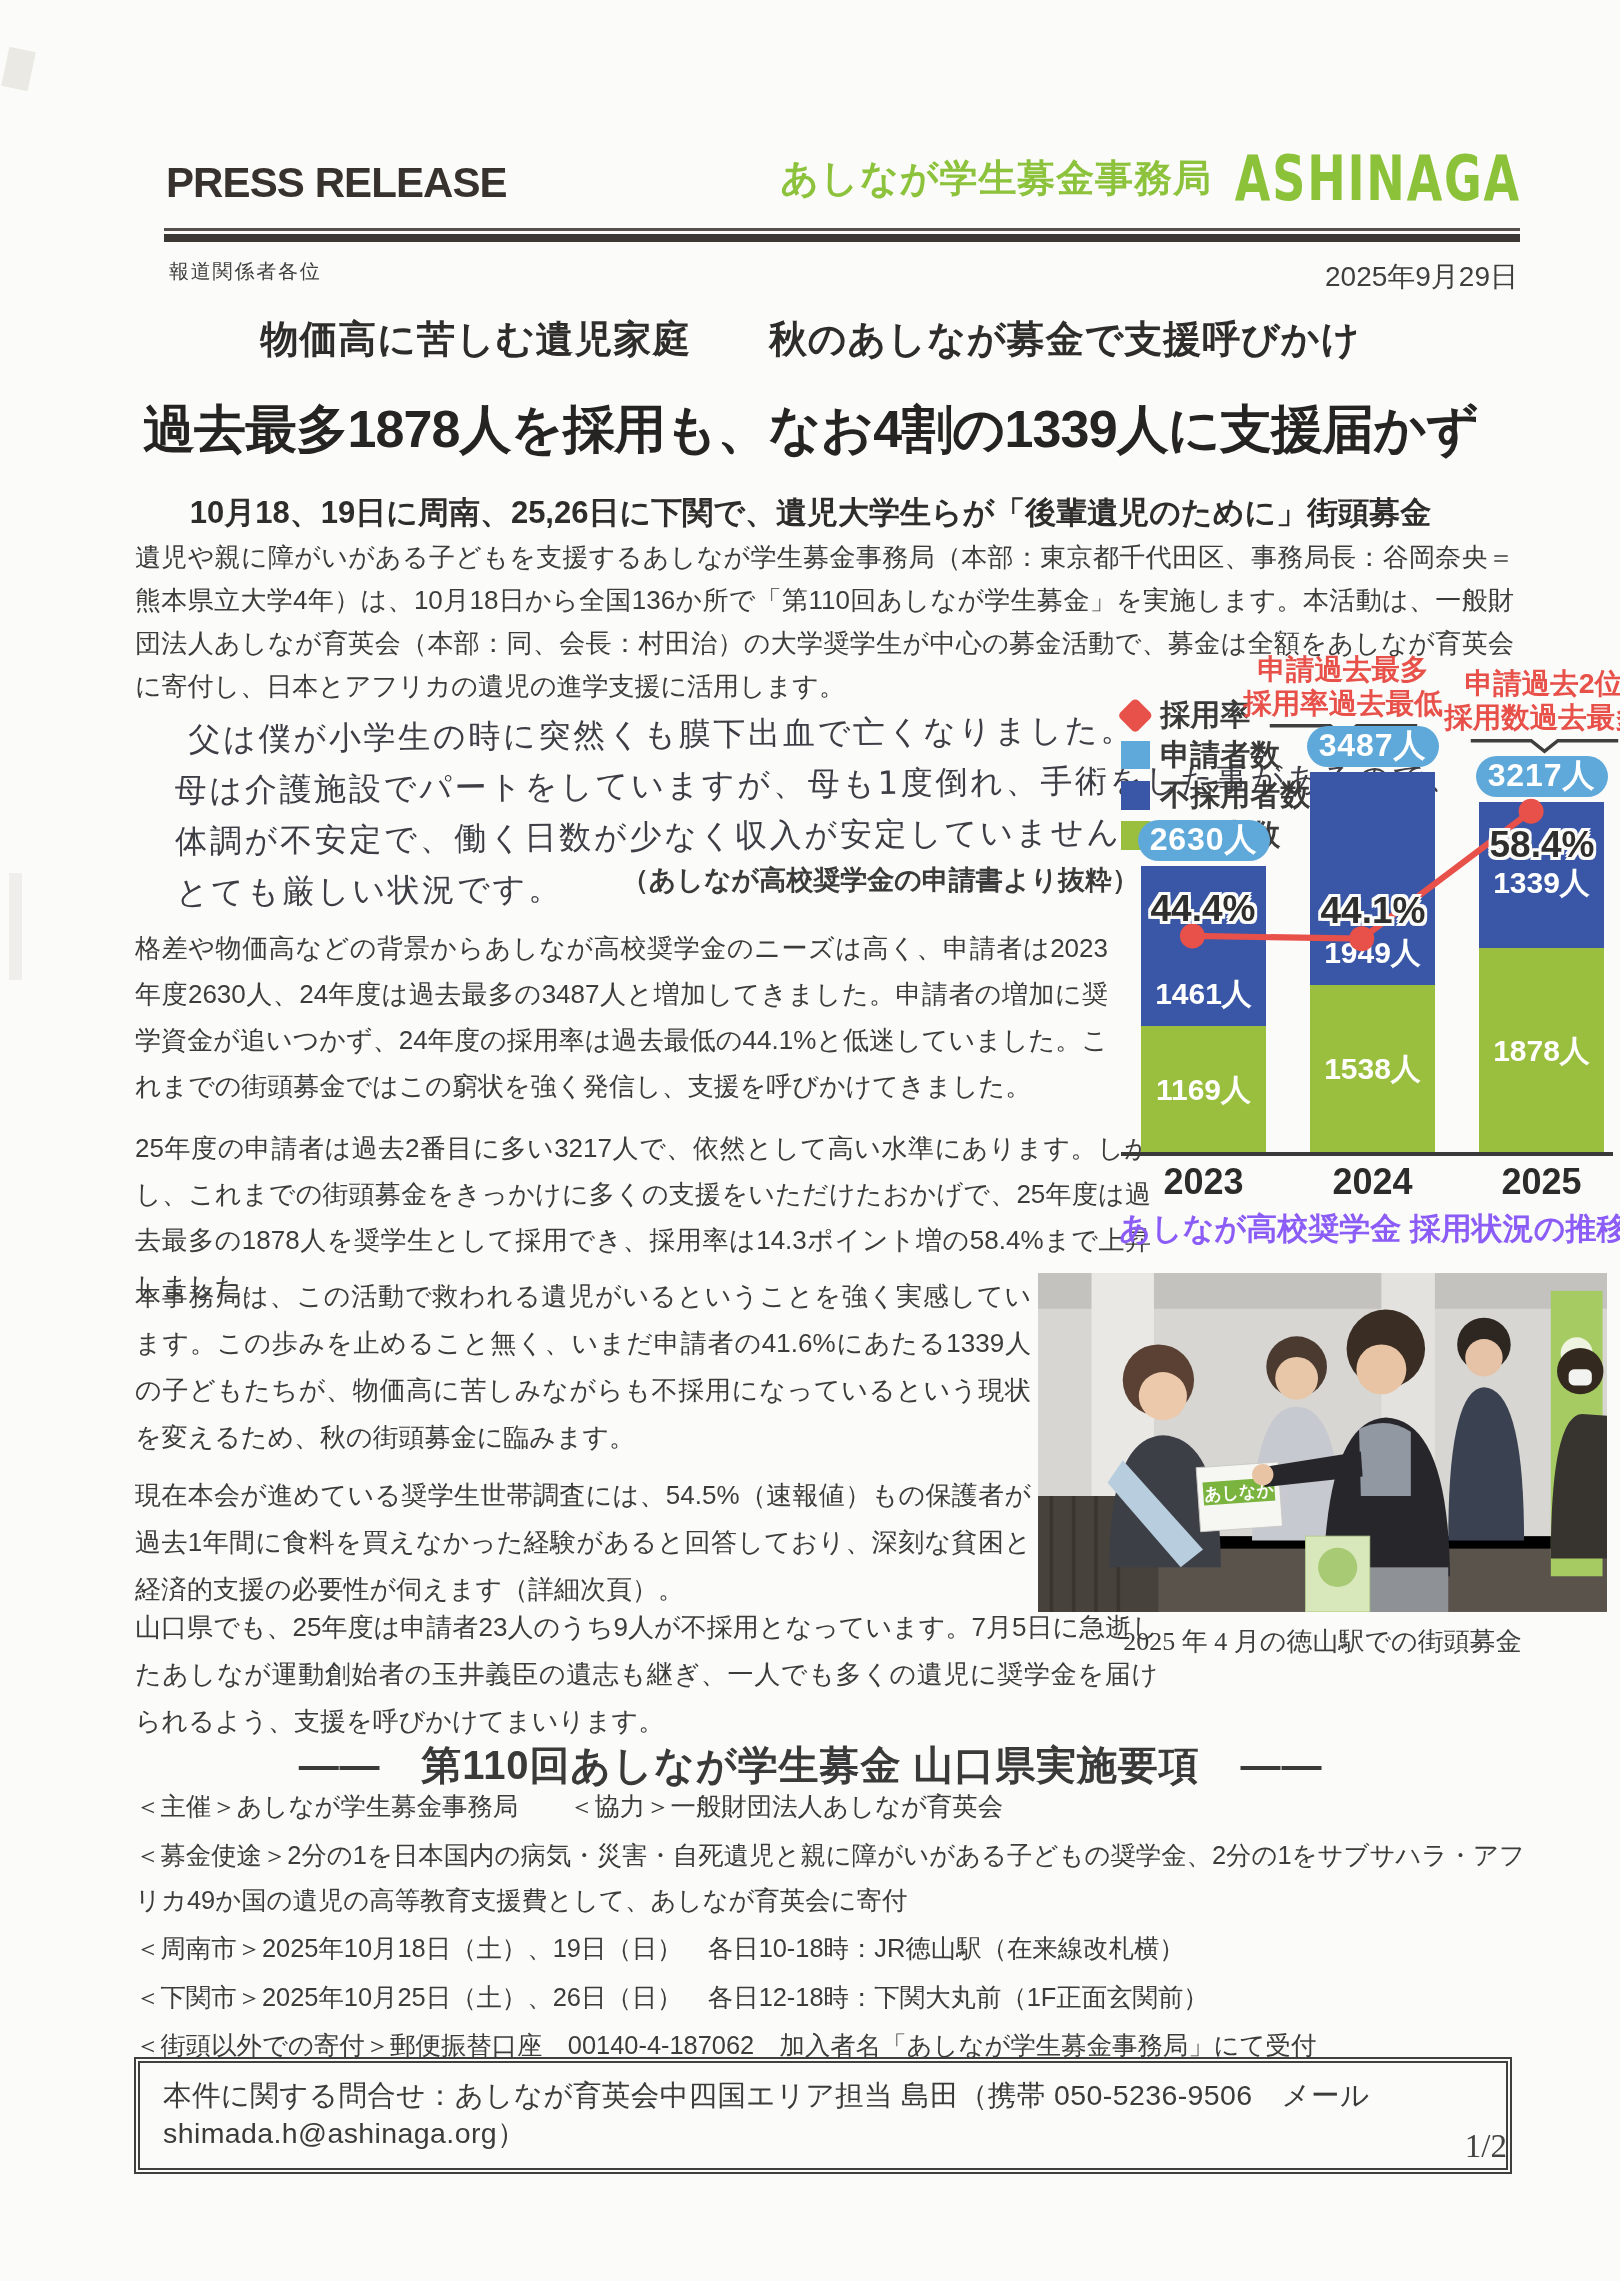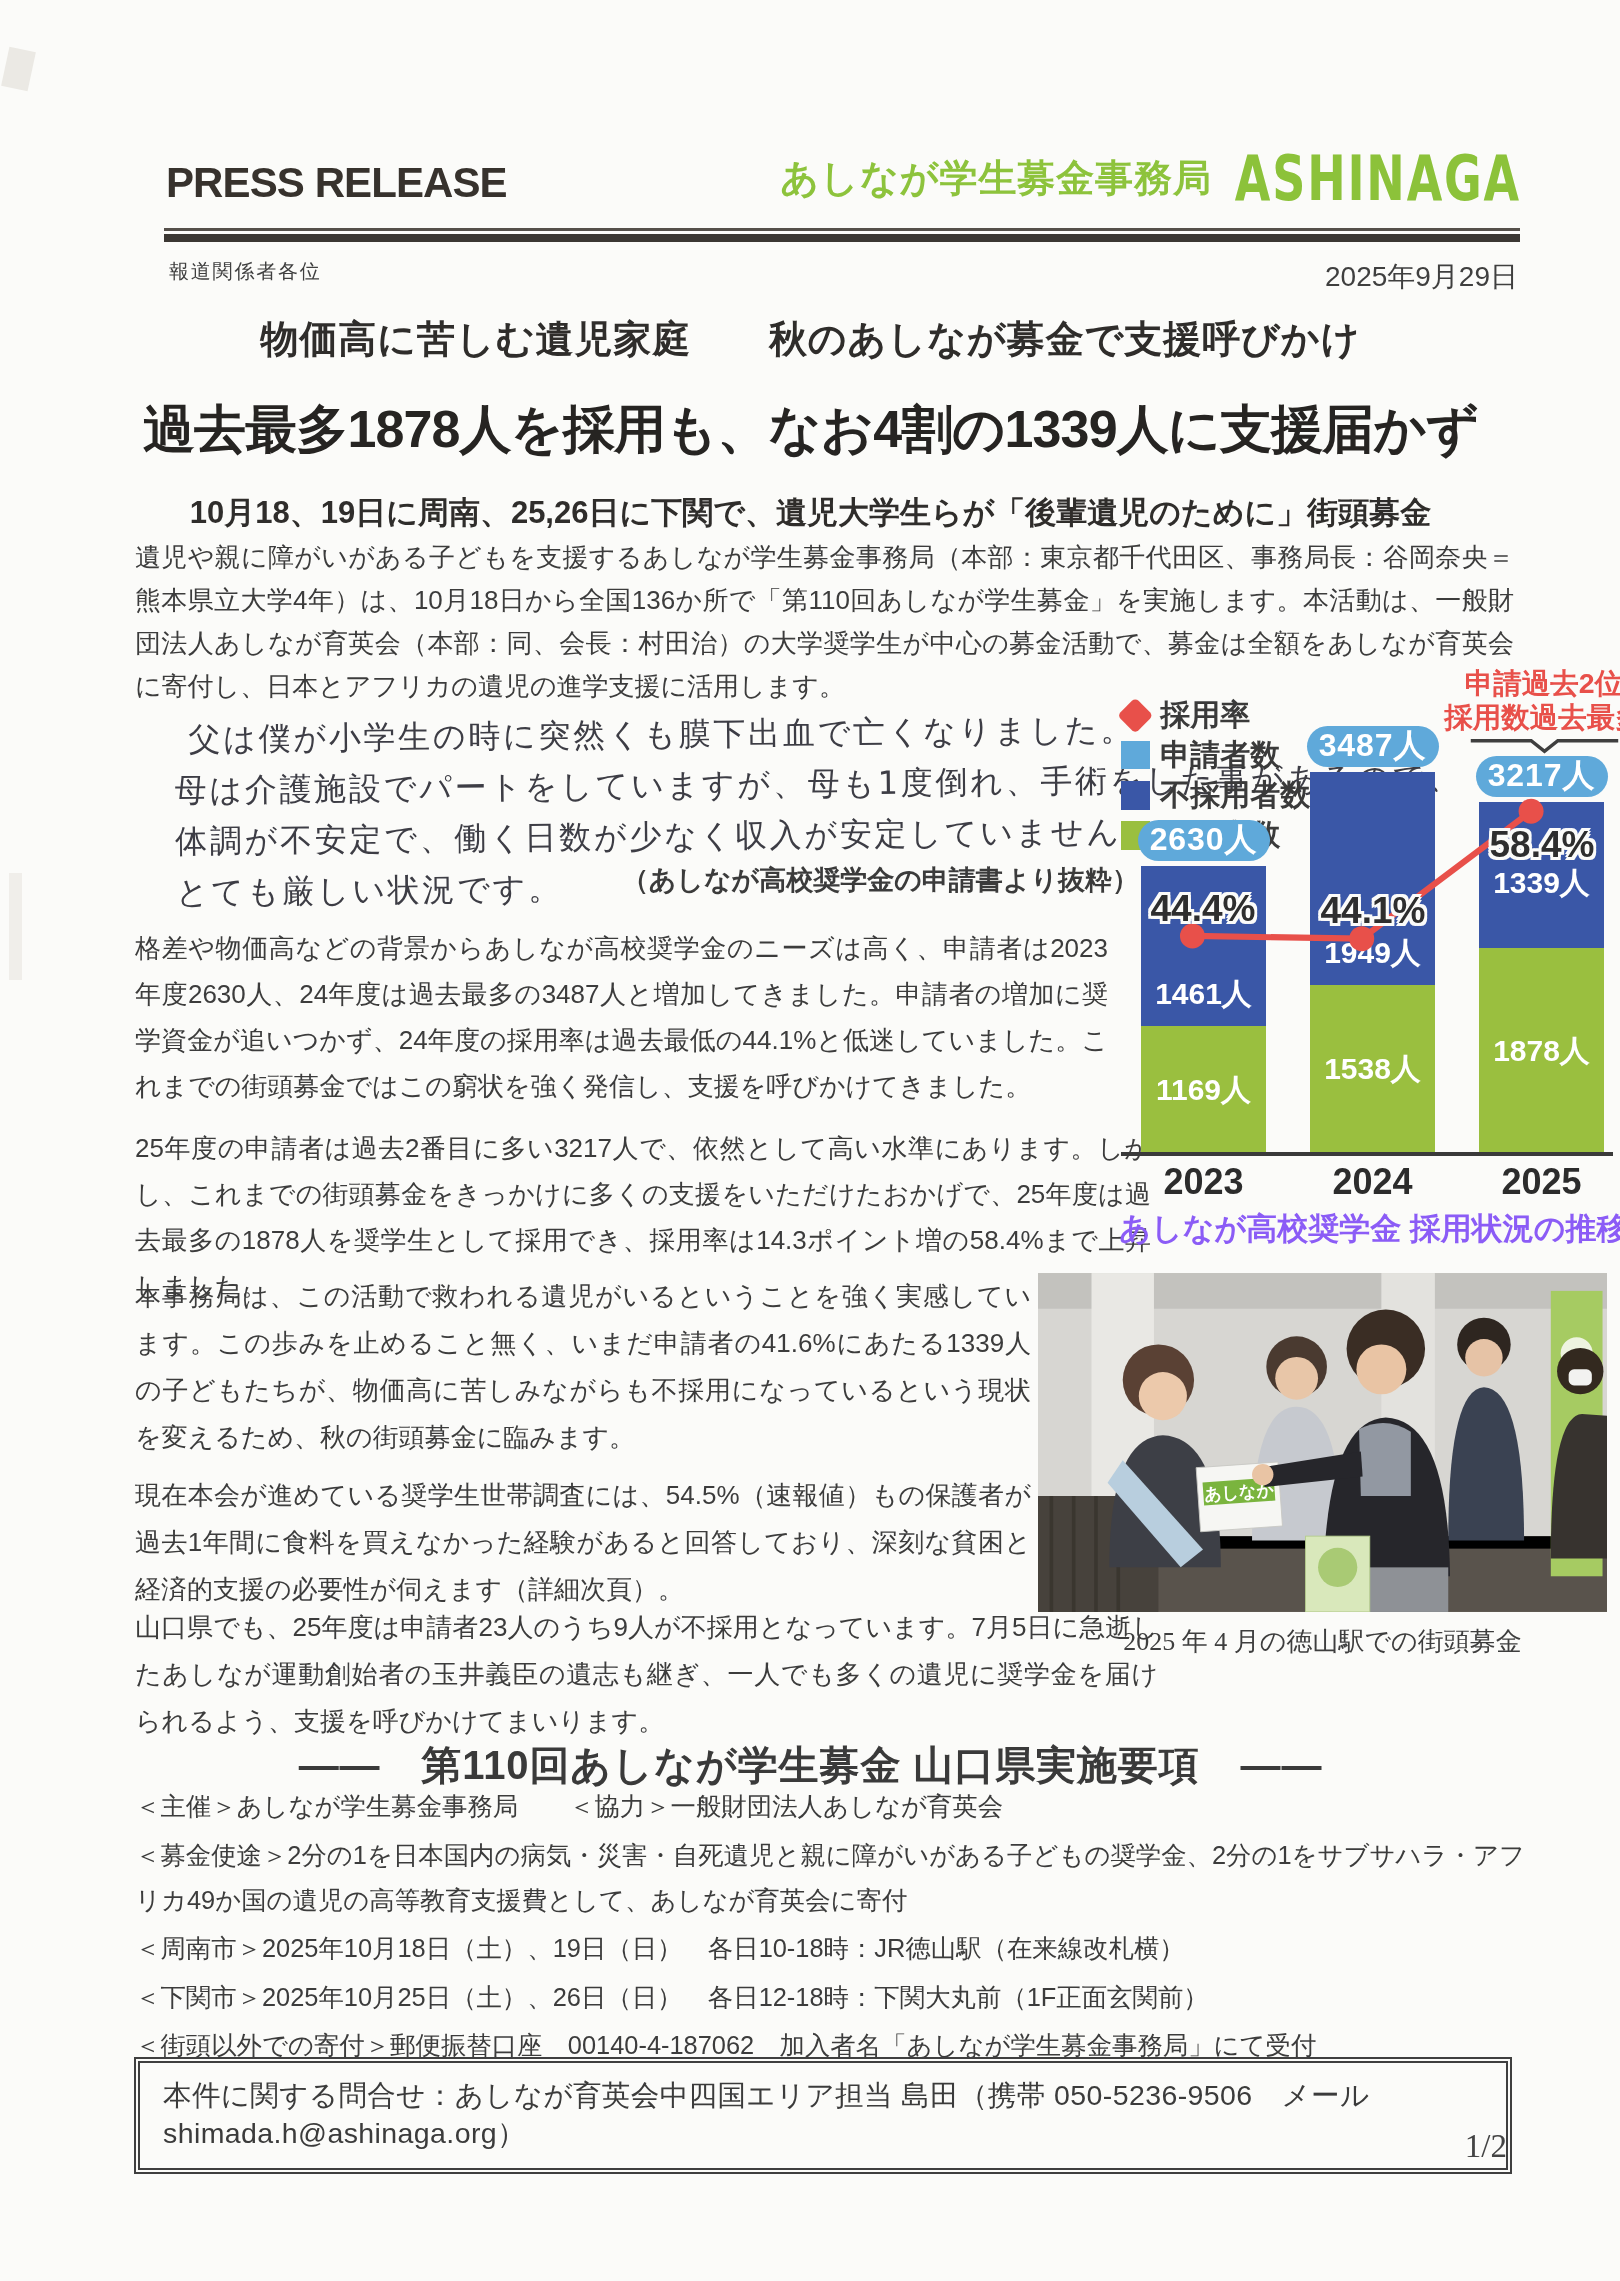--- a/index.html
+++ b/index.html
@@ -146,20 +146,27 @@
       <div class="legend-item">
         <span class="marker" style="background: rgb(58, 87, 167);"></span>
         <span class="l-txt">不採用者数</span>
       </div>
       <div class="legend-item">
         <span class="marker" style="background: rgb(154, 191, 63);"></span>
         <span class="l-txt">採用者数</span>
       </div>
     </div>
 
+    <div class="ann ann1" style="color: rgb(232, 80, 74);">
+      <div>申請過去最多</div>
+      <div>採用率過去最低</div>
+      <svg width="151" height="16" viewBox="0 0 170 18">
+        <path d="M2 3 H70 L85 15 L100 3 H168" fill="none" stroke="#3f3f3f" stroke-width="4"></path>
+      </svg>
+    </div>
     <div class="ann ann2" style="color: rgb(232, 80, 74);">
       <div>申請過去2位</div>
       <div>採用数過去最多</div>
       <svg width="151" height="16" viewBox="0 0 170 18">
         <path d="M2 3 H70 L85 15 L100 3 H168" fill="none" stroke="#3f3f3f" stroke-width="4"></path>
       </svg>
     </div>
 
     <div class="bar-col b0">
       <div class="pill" style="background: rgb(95, 169, 218);">2630人</div>

